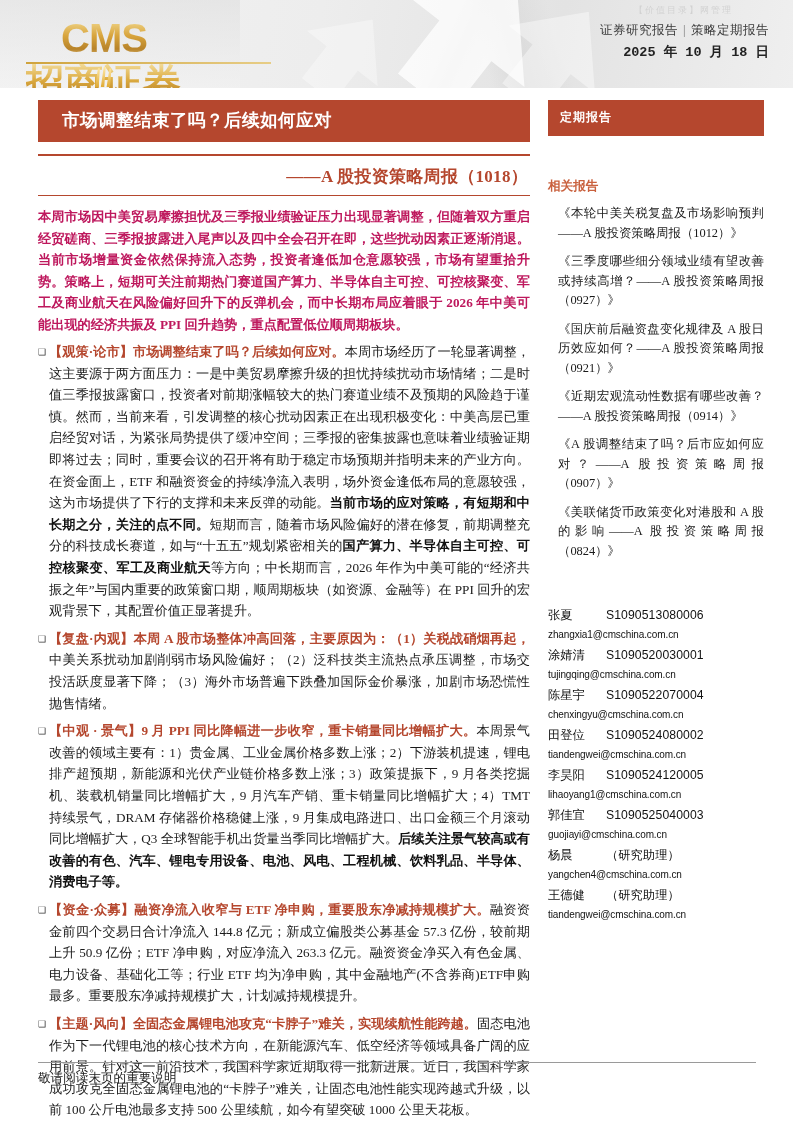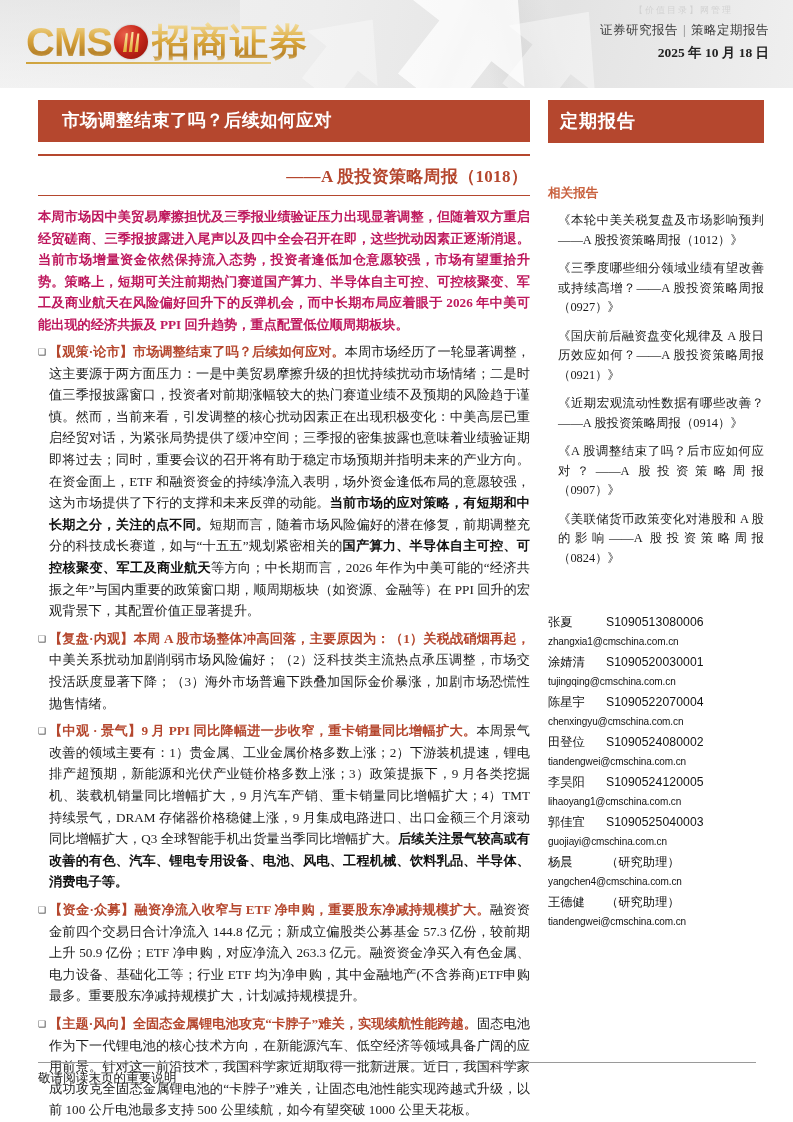--- a/index.html
+++ b/index.html
@@ -22,21 +22,21 @@
   .mast-arrow{position:absolute;background:rgba(255,255,255,.75);}
   .a1{width:150px;height:150px;left:395px;top:-40px;transform:rotate(38deg);
       clip-path:polygon(50% 0,100% 55%,72% 55%,72% 100%,28% 100%,28% 55%,0 55%);}
   .a2{width:110px;height:110px;left:500px;top:0px;transform:rotate(38deg);opacity:.55;
       clip-path:polygon(50% 0,100% 55%,72% 55%,72% 100%,28% 100%,28% 55%,0 55%);}
   .a3{width:90px;height:90px;left:300px;top:10px;transform:rotate(38deg);opacity:.45;
       clip-path:polygon(50% 0,100% 55%,72% 55%,72% 100%,28% 100%,28% 55%,0 55%);}
   .mast-shade{position:absolute;left:0;top:0;width:240px;height:88px;
       background:linear-gradient(180deg,#dcdcdc 0%,#f2f2f2 100%);opacity:.5;}
 
-  .logo-wrap{position:absolute;left:26px;top:16px;display:flex;align-items:center;height:52px;}
+  .logo-wrap{position:absolute;left:26px;top:16px;display:flex;align-items:center;height:52px;flex-direction:column;}
   .logo-cms{
     font-family:"Liberation Sans","DejaVu Sans",sans-serif;
     font-weight:bold;font-size:40px;letter-spacing:-1px;
     background:linear-gradient(180deg,#f6e3a0 0%,#d8a43c 45%,#b8832a 75%,#e8cf8e 100%);
     -webkit-background-clip:text;background-clip:text;color:transparent;
     line-height:44px;
   }
   .logo-emblem{
     width:34px;height:34px;border-radius:50%;margin:0 4px 0 2px;
     background:radial-gradient(circle at 32% 28%,#e8604a 0%,#c8281c 45%,#8d1007 100%);
@@ -56,21 +56,21 @@
     background:linear-gradient(180deg,#f7e6ae 0%,#dcab40 45%,#bb8529 78%,#efd89a 100%);
     -webkit-background-clip:text;background-clip:text;color:transparent;
     line-height:44px;
   }
   .logo-underline{position:absolute;left:26px;top:62px;width:245px;height:2px;
     background:linear-gradient(90deg,#cfa33d,#e7cd86);}
 
   .mast-right{position:absolute;right:24px;top:20px;text-align:right;color:#3a3a3a;}
   .mast-kicker{font-size:12.5px;letter-spacing:.5px;line-height:20px;white-space:nowrap;margin-left:32px;}
   .mast-sep{margin:0 5px;color:#777;}
-  .mast-date{font-family:Liberation Serif, serif;
+  .mast-date{font-family:Liberation Mono, monospace;
     font-size:13.5px;font-weight:bold;color:#222;line-height:22px;margin-top:2px;white-space:nowrap;}
   .mast-ghost{position:absolute;right:60px;top:4px;font-size:9px;color:#d2d2d2;letter-spacing:2px;}
 
   
   .col-left{position:absolute;left:38px;top:100px;width:492px;}
   .col-right{position:absolute;left:548px;top:100px;width:216px;}
 
   
   .title-bar{
     background:#b5472e;color:#ffffff;font-weight:bold;font-size:17.5px;
@@ -95,21 +95,21 @@
     flex:0 0 11px;color:#333;font-size:9px;line-height:23px;
   }
   .bullet-body{
     flex:1;text-align:justify;text-justify:inter-ideograph;color:#1a1a1a;
   }
   .hl{color:#b5472e;font-weight:bold;}
   .bk{font-weight:bold;color:#111;}
 
   
   .rbar{
-    background:#b5472e;color:#fff;font-weight:bold;font-size:18px;
+    background:#b5472e;color:#fff;font-weight:bold;font-size:12px;
     padding:9px 12px 10px 12px;letter-spacing:1px;
   }
   .rel-head{color:#c9613e;font-weight:bold;font-size:12.6px;margin-top:42px;}
   .rel-item{
     font-size:12.4px;line-height:19.5px;color:#1a1a1a;margin-top:9px;
     text-align:justify;text-justify:inter-ideograph;padding-left:10px;
   }
   .analysts{margin-top:44px;}
   .an-row{display:flex;align-items:baseline;font-size:12.3px;line-height:20px;color:#111;}
   .an-name{flex:0 0 58px;font-family:"Liberation Serif","DejaVu Serif",serif;}

